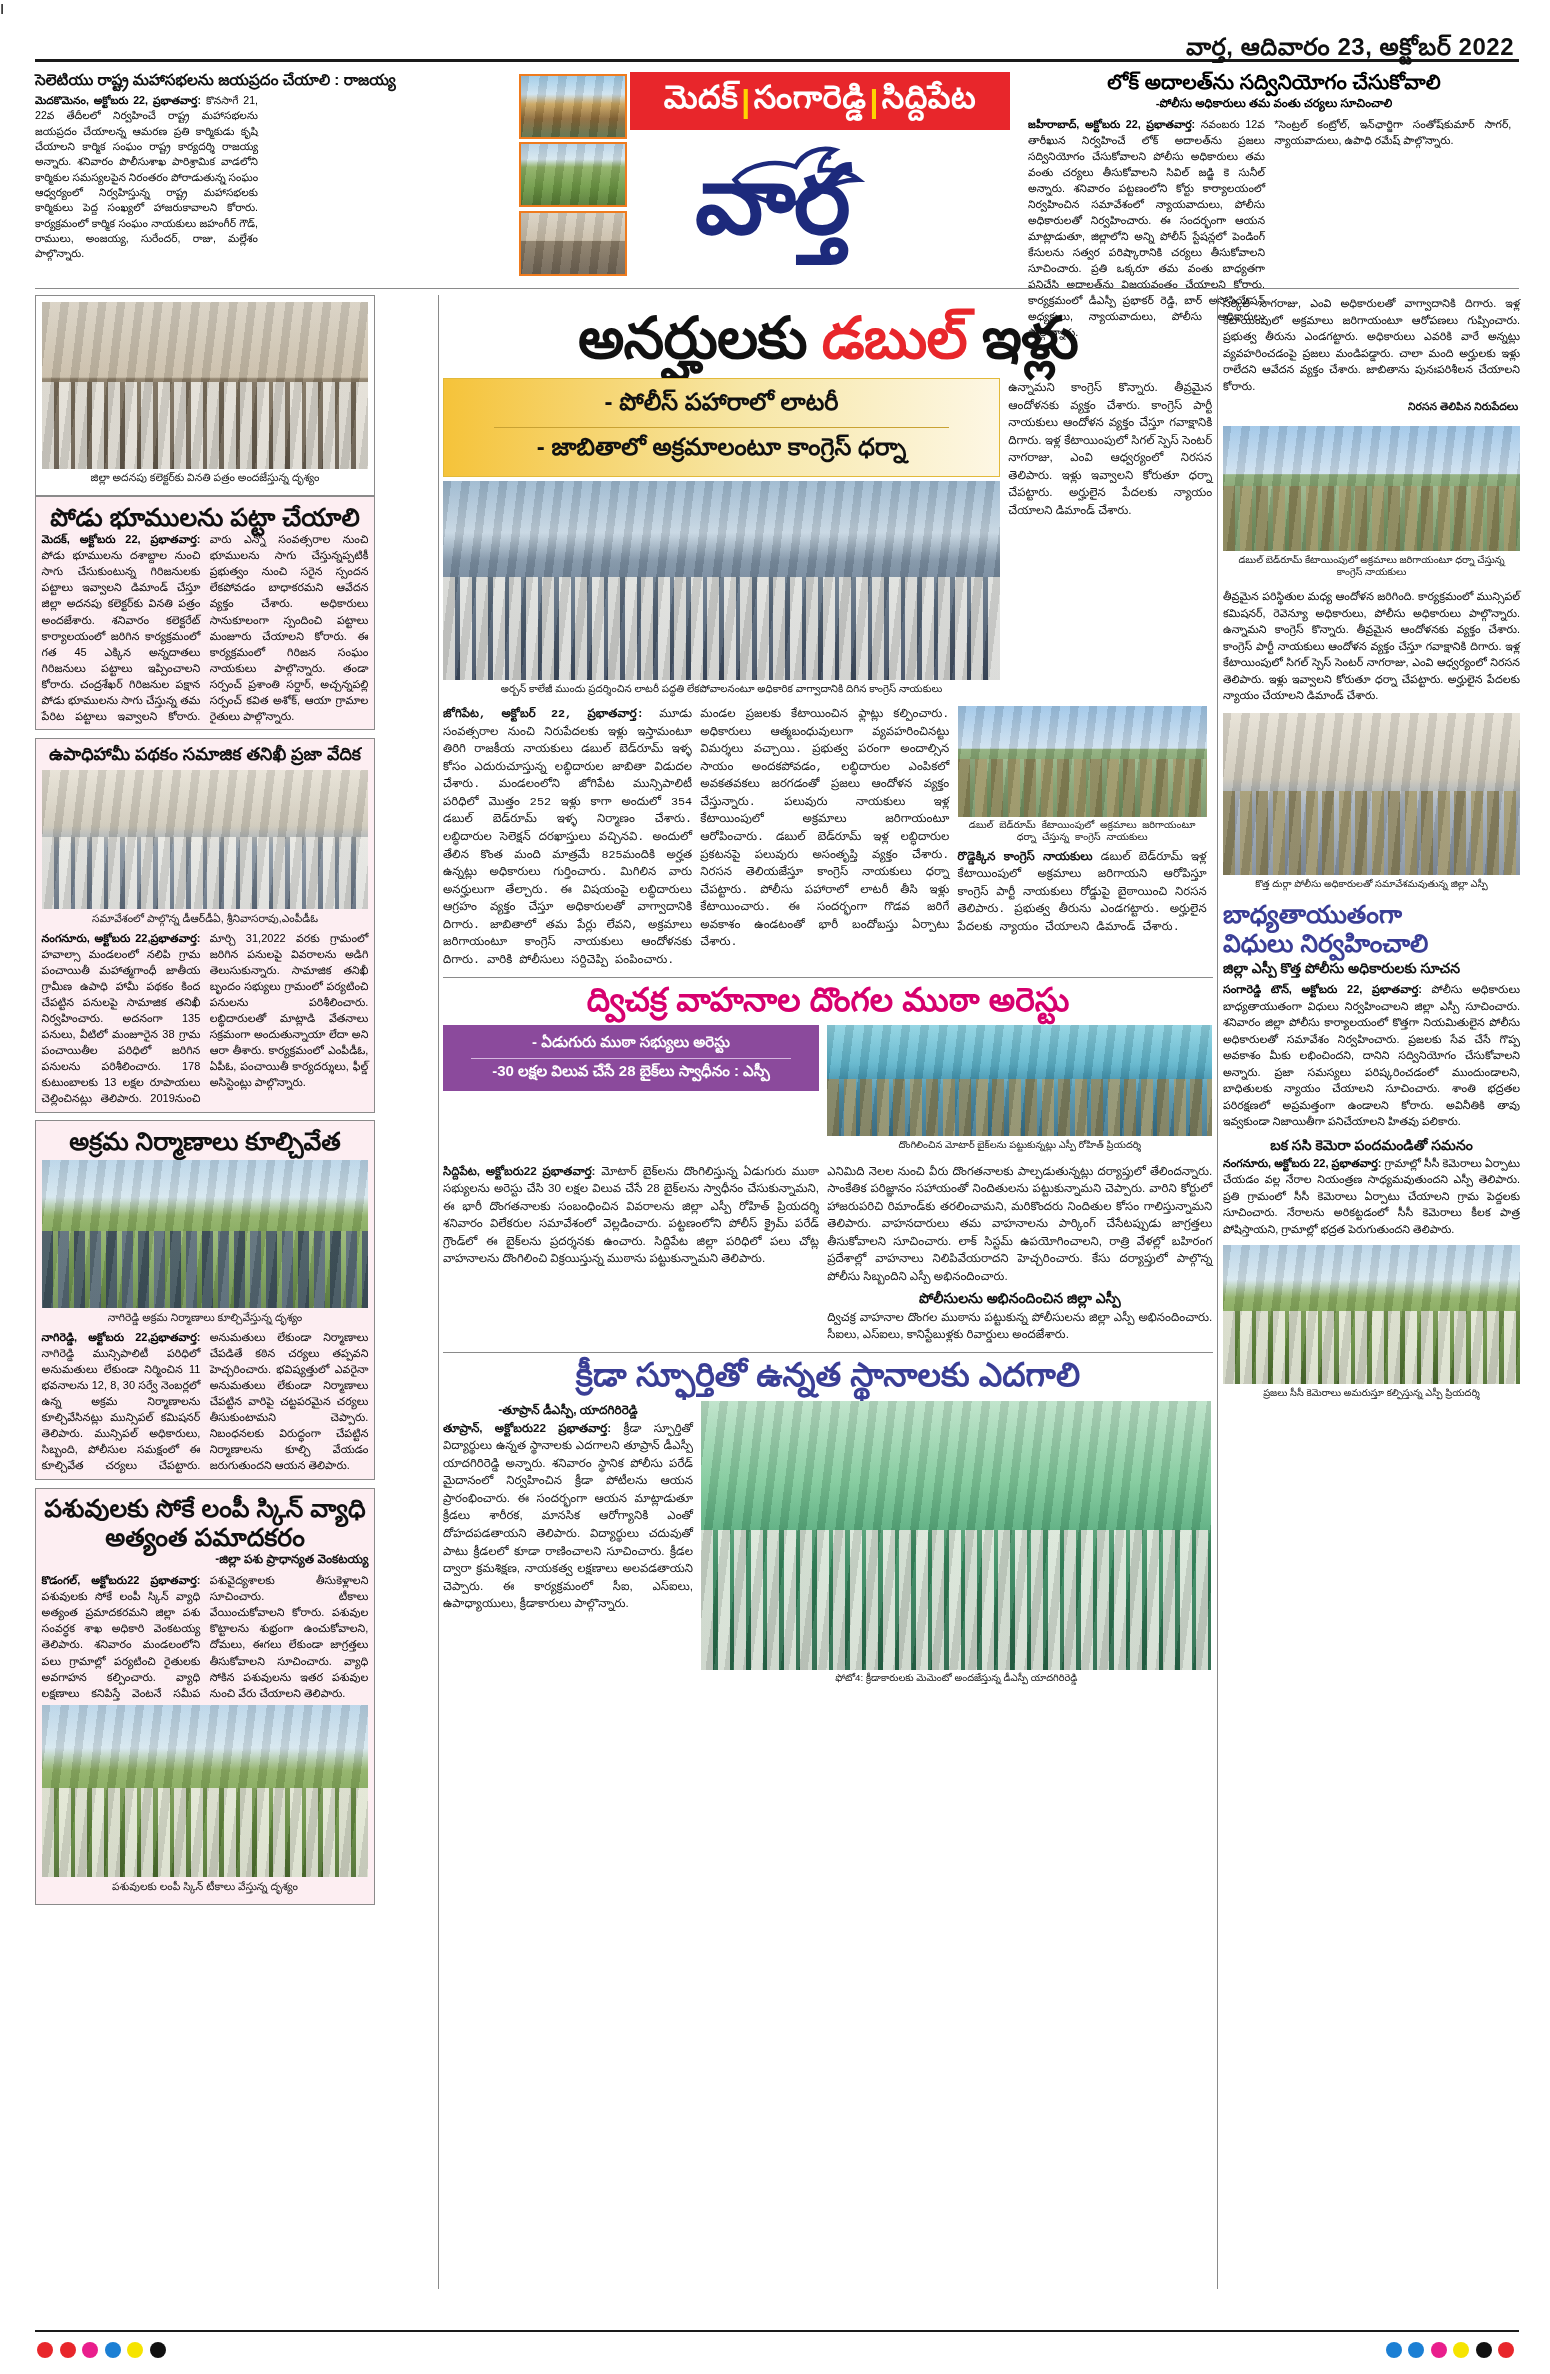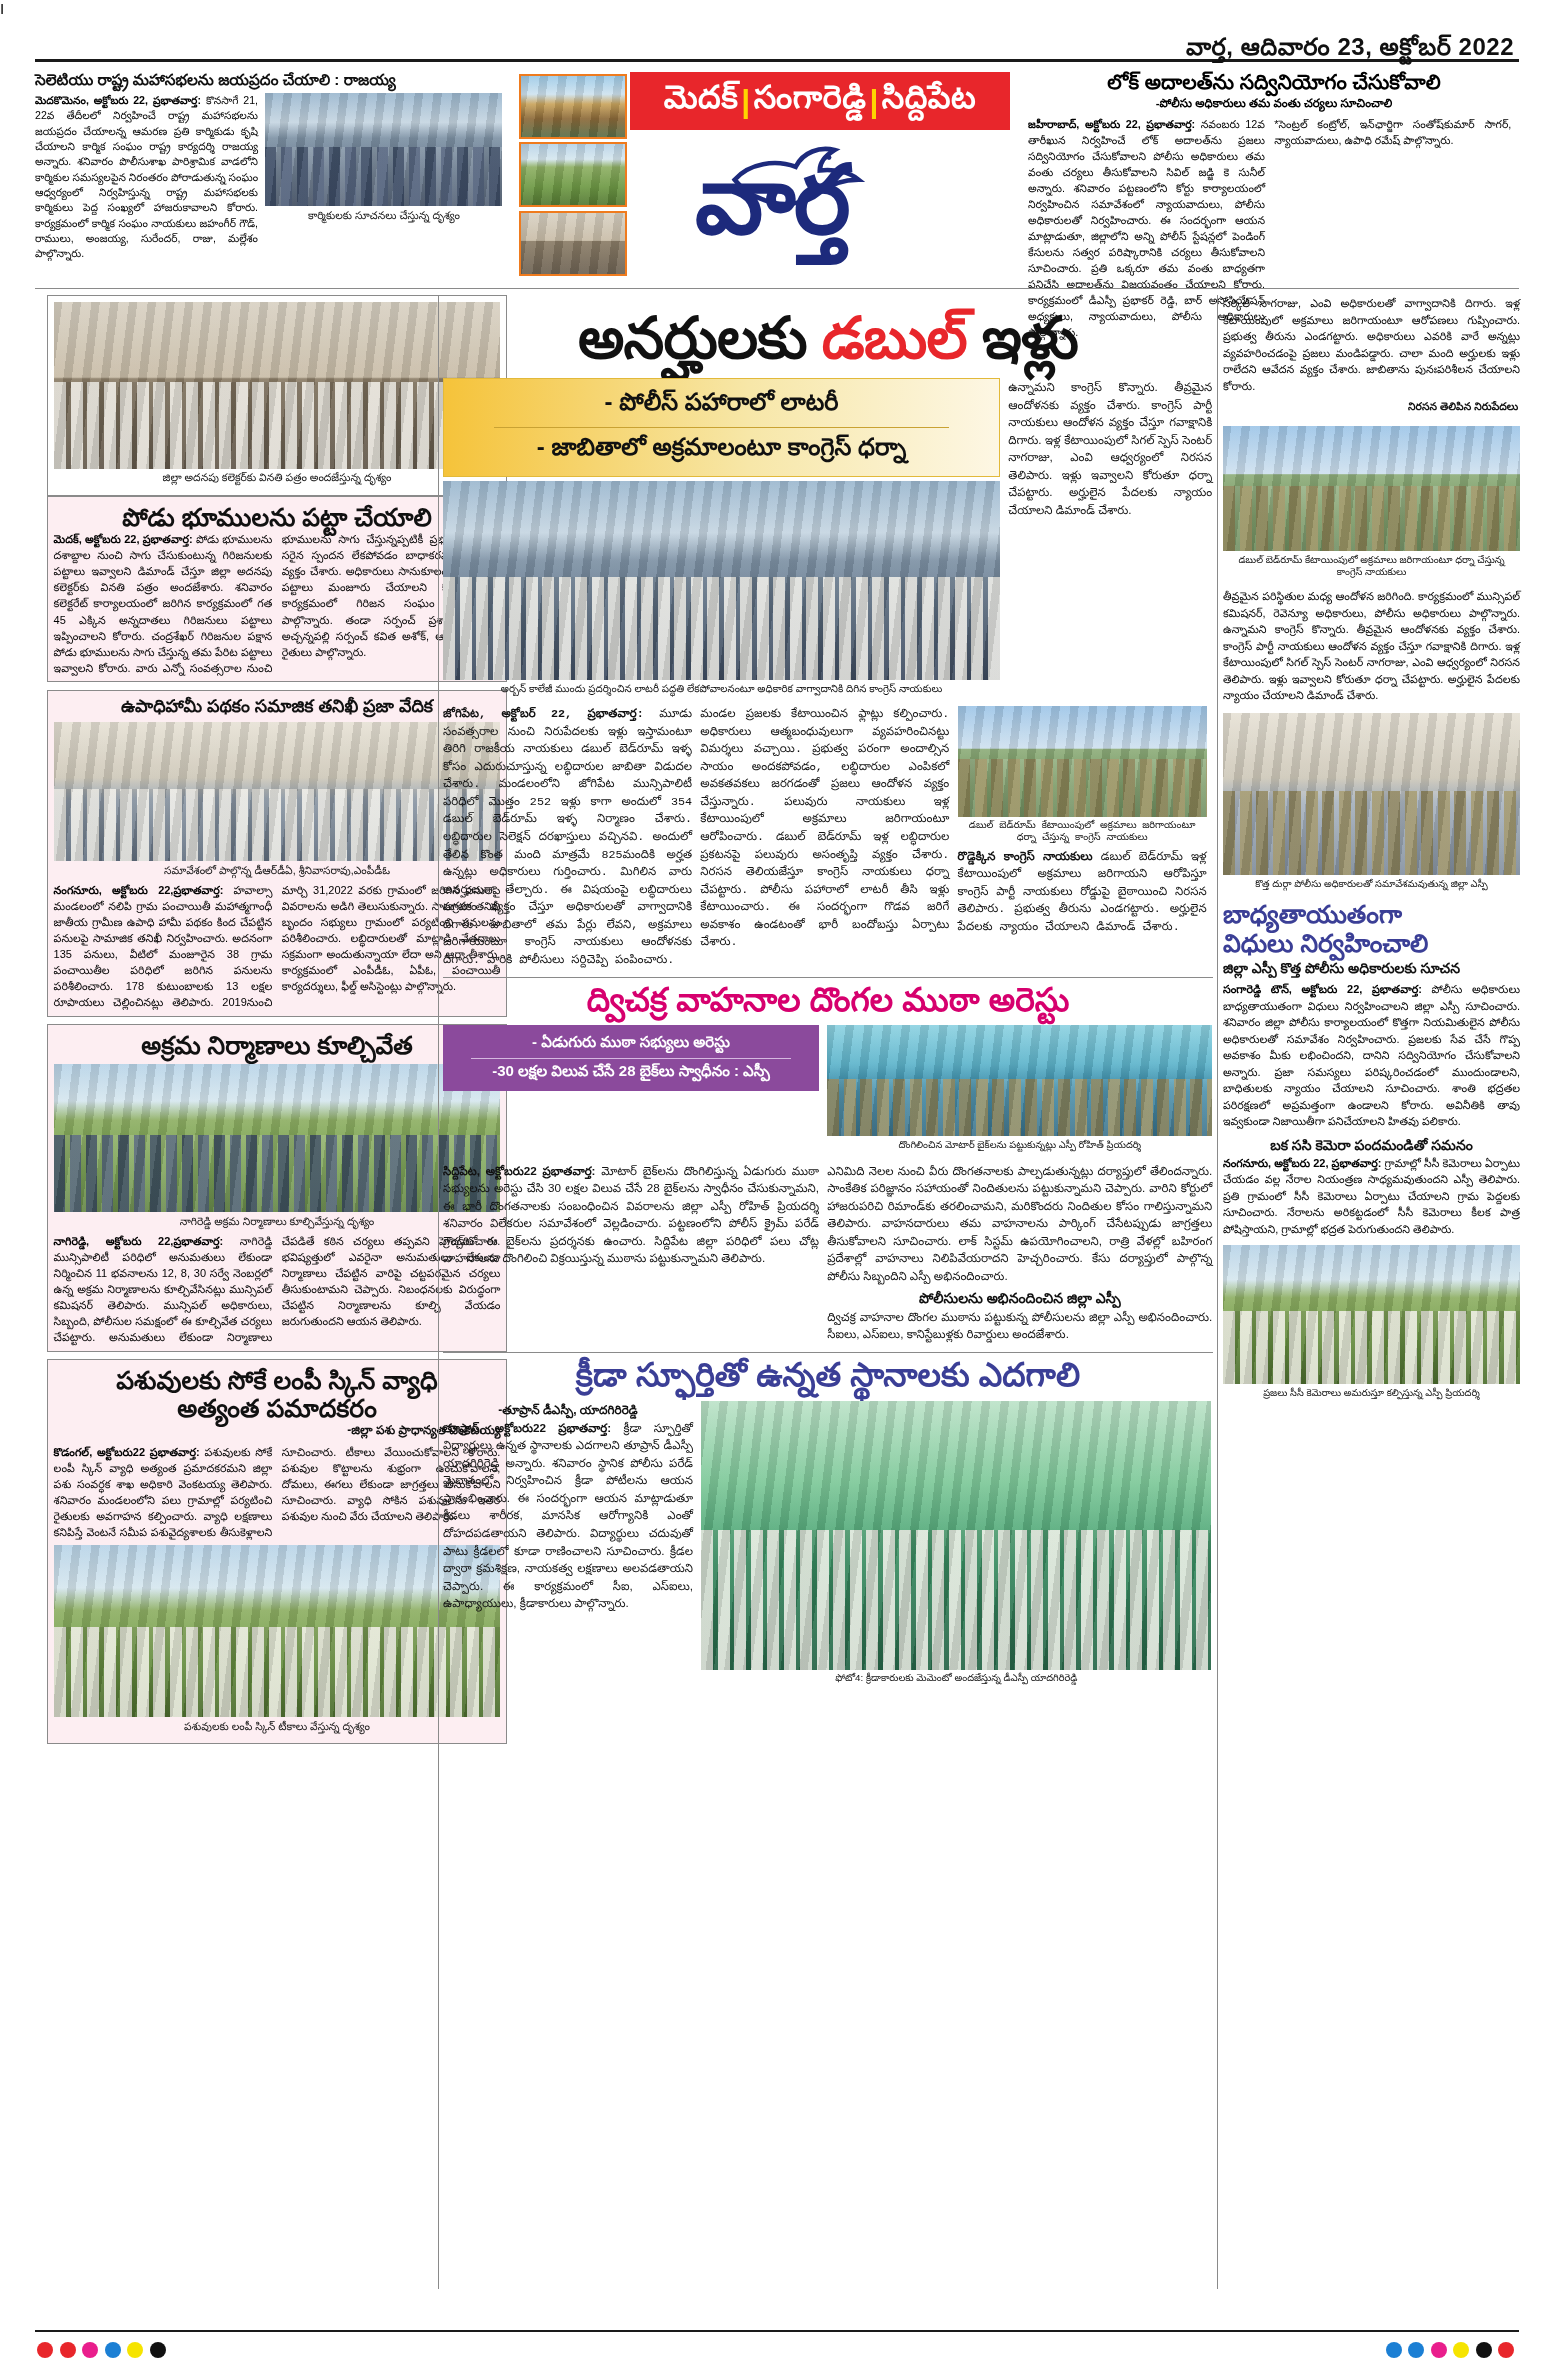--- a/index.html
+++ b/index.html
@@ -73,21 +73,21 @@
   .tr .h { font-size:20.4px; font-weight:bold; text-align:center; line-height:1.2; }
   .tr .sub { font-size:11.6px; text-align:center; font-weight:bold; margin-top:1.9px;}
   .tr .cols { display:flex; gap:9.3px; margin-top:3.7px; }
   .tr .c { width:237px; font-size:10.8px; line-height:1.48; text-align:justify;}
 
   
   .vrule { position:absolute; width:1.4px; background:#8a8a8a; }
   .hrule { position:absolute; height:1.4px; background:#8a8a8a; }
 
   
-  .leftcol { position:absolute; left:47px; top:295px; width:460px; }
+  .leftcol { position:absolute; left:35px; top:295px; width:340px; }
   .lbox { border:1.4px solid #8a8a8a; background:#fdeef2; padding:5.6px; margin-bottom:7.4px; }
   .lbox.white { background:#fff; }
   .lbox .ph { height:167px; }
   .lbox .txt { font-size:11px; line-height:1.46; text-align:justify; margin-top:0; column-count:2; column-gap:9.3px; }
 
   
   .centerwrap { position:absolute; left:443px; top:295px; width:770px; }
   .yellowbox {
     background:linear-gradient(90deg,#f5c33a 0%, #f7e7a8 55%, #fdf7e4 100%);
     padding:9.3px 13px; border:0.9px solid #e2b93a;
@@ -122,26 +122,20 @@
   <div class="folio">I</div>
   <div class="dateline">వార్త, ఆదివారం 23, అక్టోబర్ 2022</div>
 
   <div class="tl">
     <div class="h">సెలెటియు రాష్ట్ర మహాసభలను జయప్రదం చేయాలి : రాజయ్య</div>
     <div class="cols">
       <div class="c1">
         <span class="lead">మెదకొమెనం, అక్టోబరు 22, ప్రభాతవార్త:</span>
         <span>కొనసాగే 21, 22వ తేదీలలో నిర్వహించే రాష్ట్ర మహాసభలను జయప్రదం చేయాలన్న ఆమరణ ప్రతి కార్మికుడు కృషి చేయాలని కార్మిక సంఘం రాష్ట్ర కార్యదర్శి రాజయ్య అన్నారు. శనివారం పొలీసుశాఖ పారిశ్రామిక వాడలోని కార్మికుల సమస్యలపైన నిరంతరం పోరాడుతున్న సంఘం ఆధ్వర్యంలో నిర్వహిస్తున్న రాష్ట్ర మహాసభలకు కార్మికులు పెద్ద సంఖ్యలో హాజరుకావాలని కోరారు. కార్యక్రమంలో కార్మిక సంఘం నాయకులు జహంగీర్ గౌడ్, రాములు, అంజయ్య, సురేందర్, రాజు, మల్లేశం పాల్గొన్నారు.</span>
       </div>
-      <div class="img">
-        <div class="ph crowd">
-            <div class="figs"></div>
-          </div>
-        <div class="cap">కార్మికులకు సూచనలు చేస్తున్న దృశ్యం</div>
-      </div>
     </div>
   </div>
 
   <div class="masthead">
     <div class="mh-photos">
       <div class="mh-photo">
           <div class="ph temple" style="height:100%"></div>
         </div>
       <div class="mh-photo">
           <div class="ph field" style="height:100%"></div>

